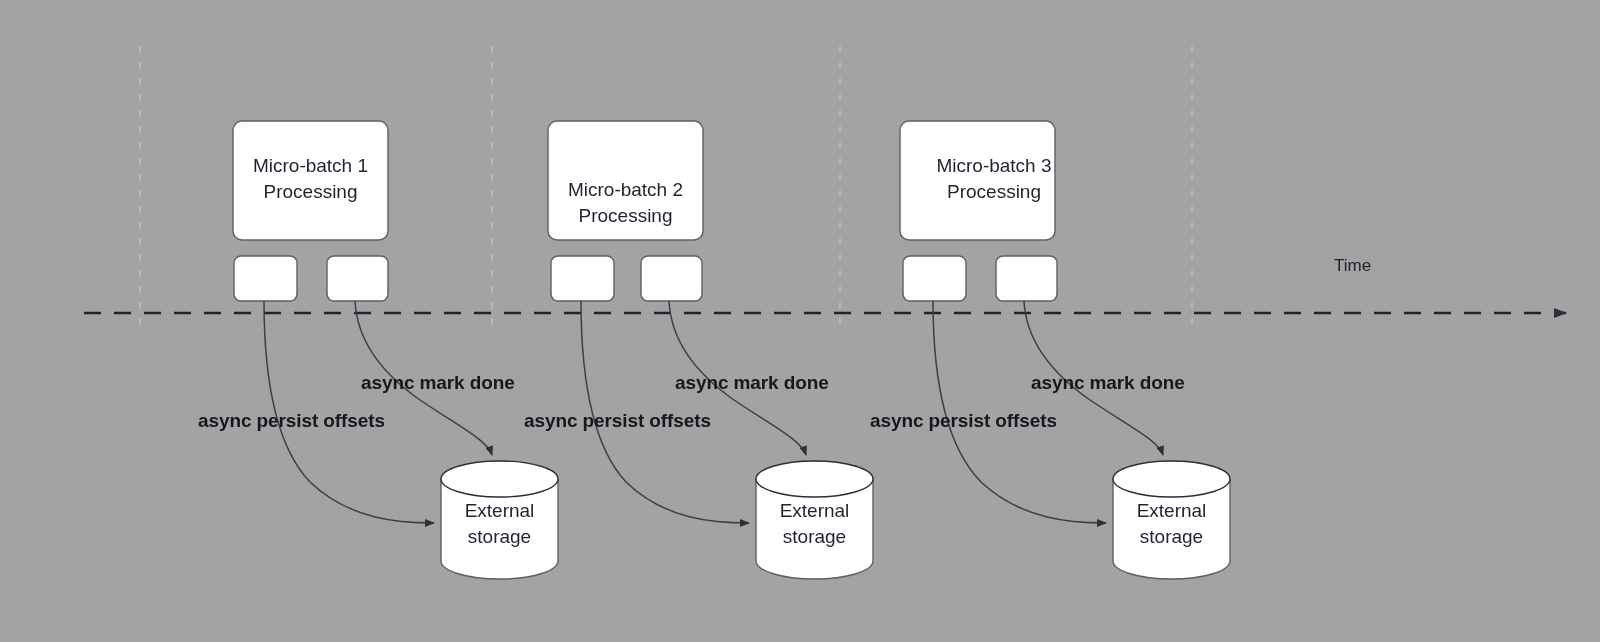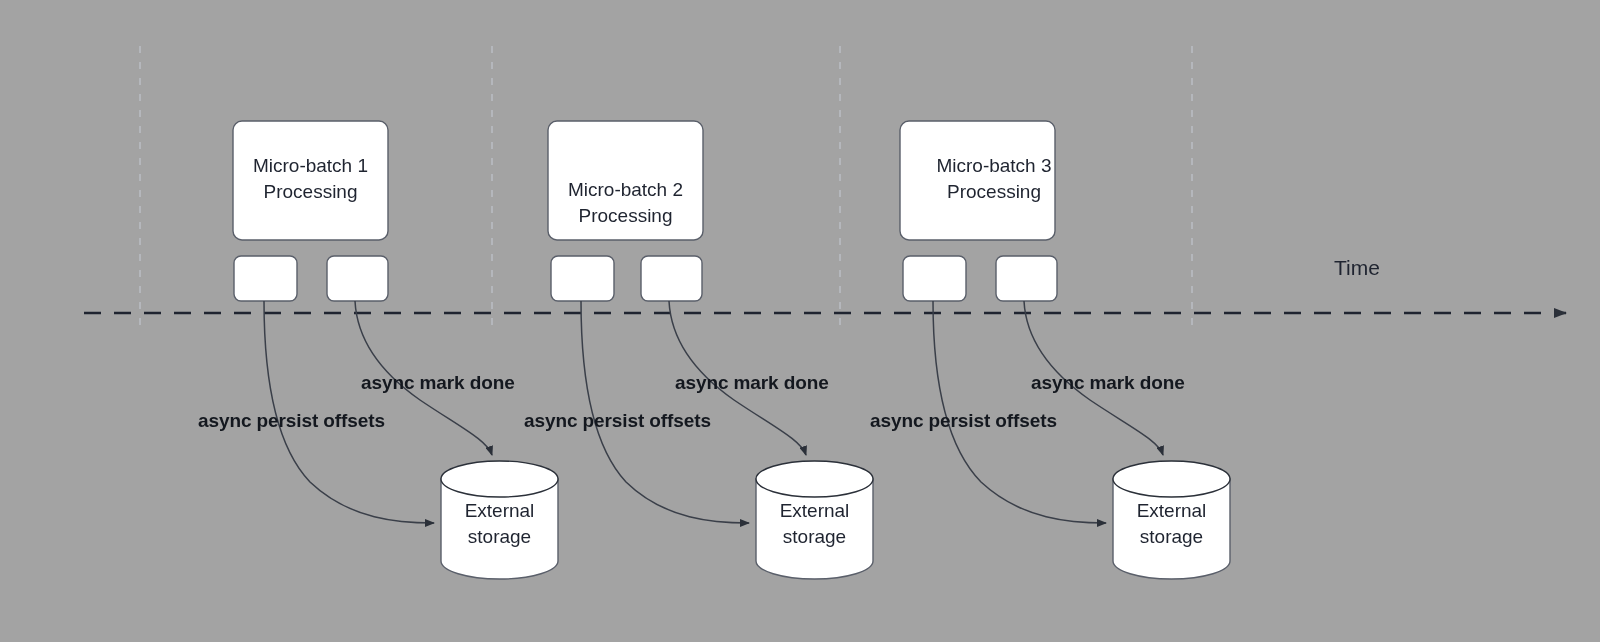--- a/index.html
+++ b/index.html
@@ -37,21 +37,21 @@
   .edge-label {
     position: absolute;
     font-size: 19px;
     font-weight: bold;
     color: #14181f;
     white-space: nowrap;
     letter-spacing: -0.1px;
   }
   .axis-label {
     position: absolute;
-    font-size: 21px;
+    font-size: 17px;
     color: #1f2430;
     white-space: nowrap;
   }
 </style>
 </head>
 <body>
 
 <div id="canvas">
 
   <svg class="layer" viewBox="0 0 1600 642" xmlns="http://www.w3.org/2000/svg">

